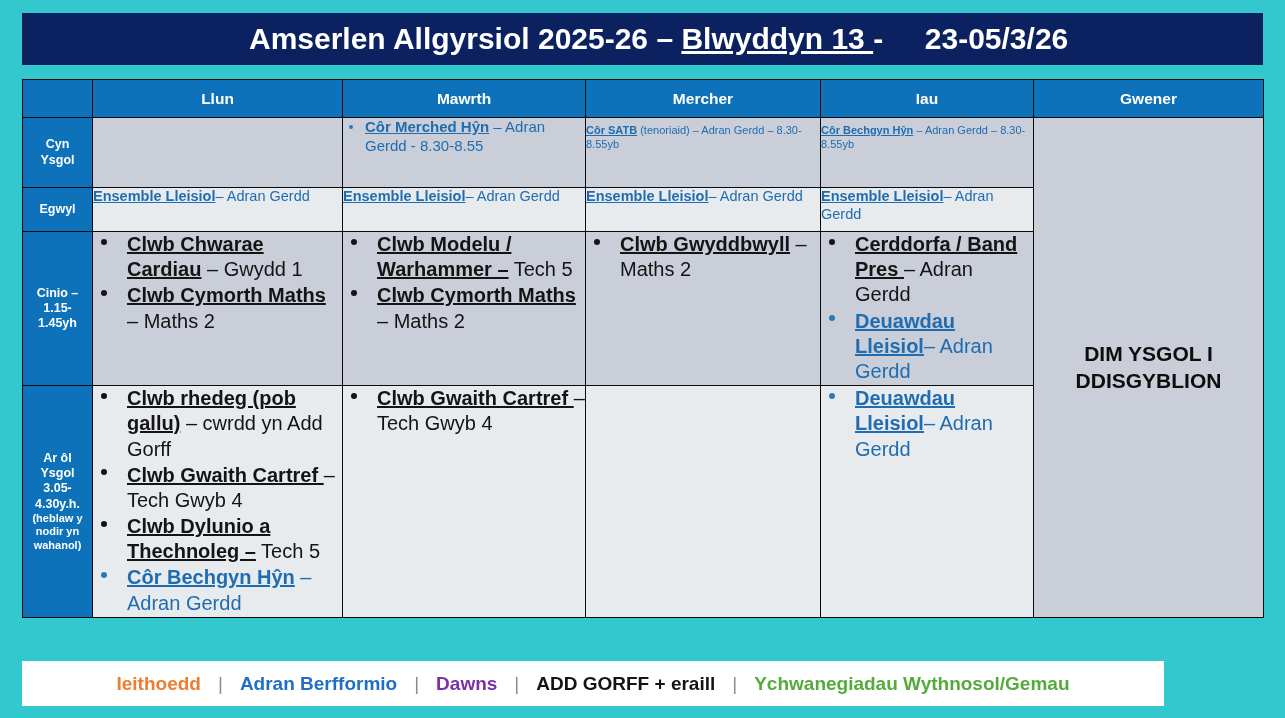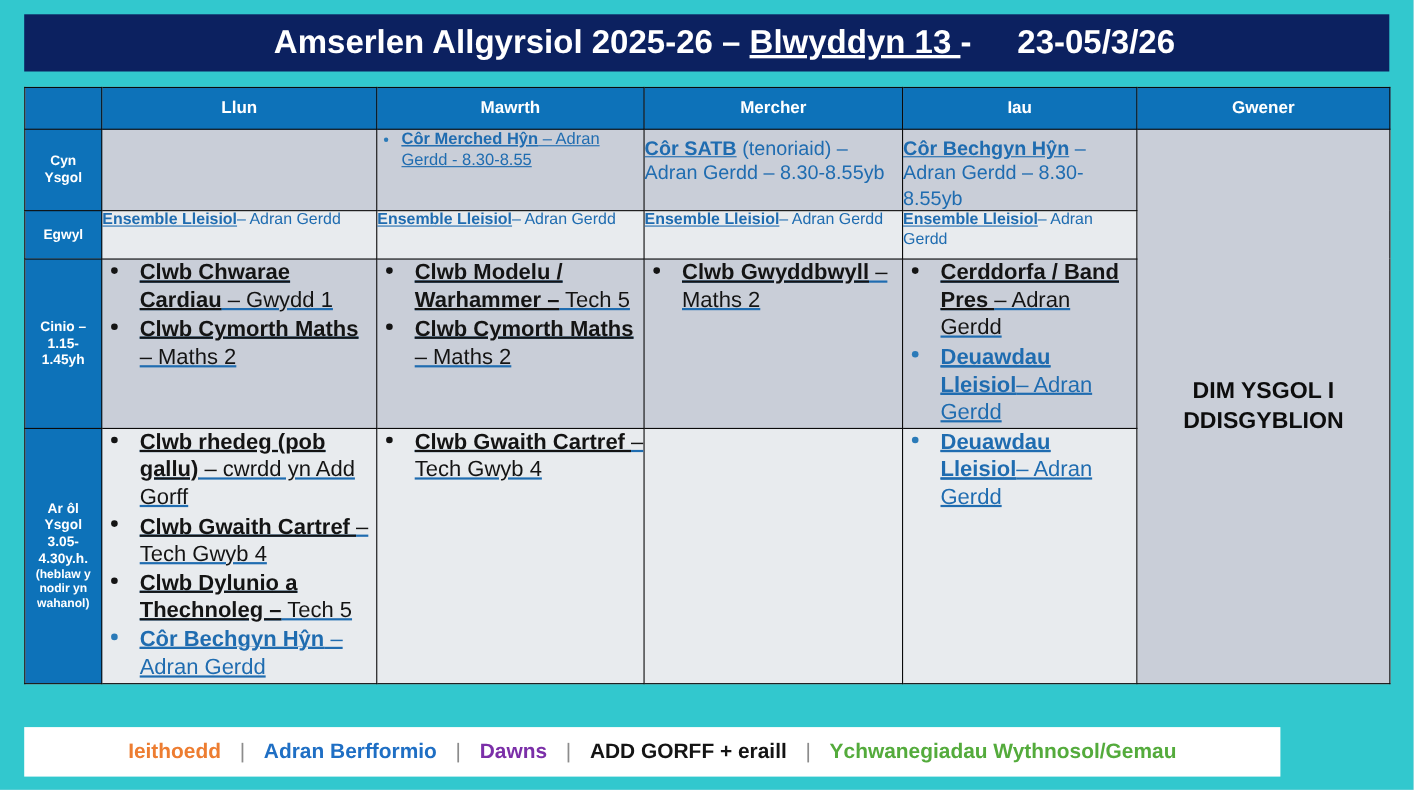--- a/index.html
+++ b/index.html
@@ -112,21 +112,20 @@
     line-height: 1.32;
     padding: 4px 10px;
   }
   .b-name { font-weight: bold; text-decoration: underline; }
 
   
   ul.items {
     margin: 0;
     padding: 0;
     list-style: none;
-    text-decoration: underline;
   }
   ul.items > li {
     position: relative;
     padding-left: 34px;
     margin: 0 0 1px 0;
     font-size: 20px;
     line-height: 1.26;
   }
   ul.items > li .dot {
     position: absolute;
@@ -140,21 +139,21 @@
   ul.items > li.is-blue { color: #1f6cb0; }
   ul.items > li.is-blue .dot { background: #2a7ab8; }
   ul.items > li.is-black { color: #141414; }
 
   
   ul.items.tiny > li { padding-left: 22px; font-size: 15px; }
   ul.items.tiny > li .dot {
     left: 6px; top: 0.45em; width: 4px; height: 4px; background: #2a7ab8;
   }
 
-  .nobullet { font-size: 18px; color: #1f6cb0; line-height: 1.24; }
+  .nobullet { font-size: 11px; color: #1f6cb0; line-height: 1.24; }
   .nobullet.brk { font-size: 14.5px; }
 
   
   .legend {
     position: absolute;
     left: 22px;
     top: 661px;
     width: 1142px;
     height: 45px;
     background: #ffffff;

